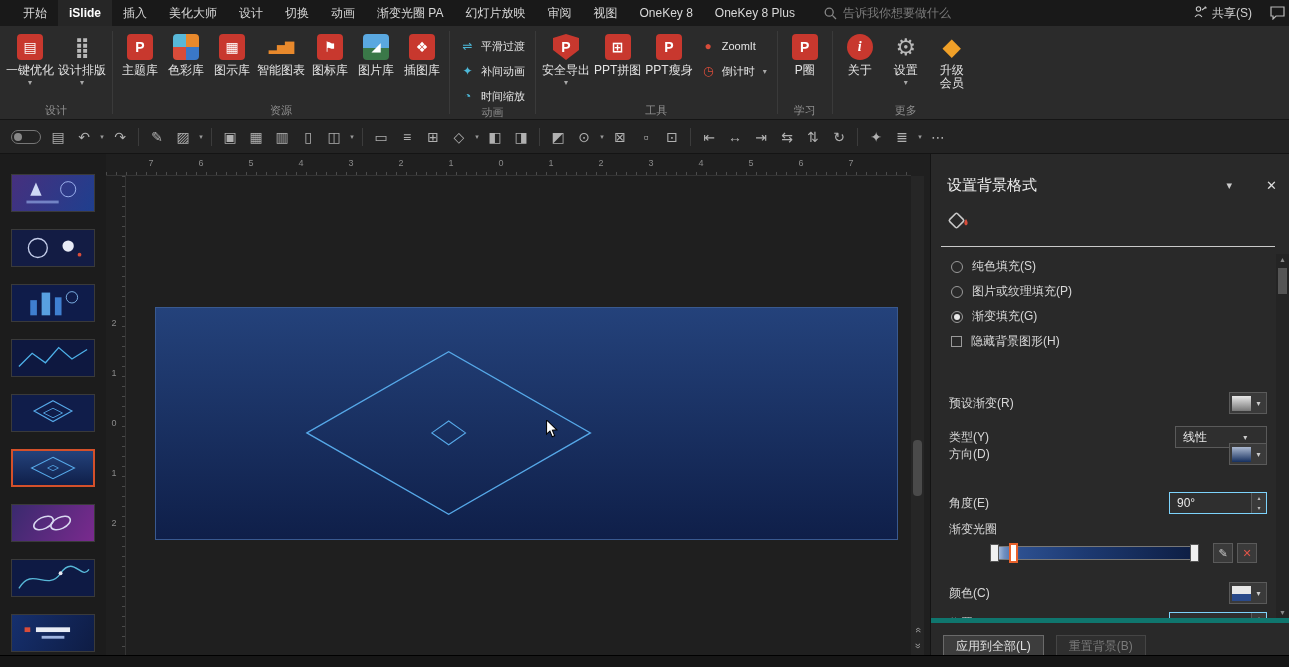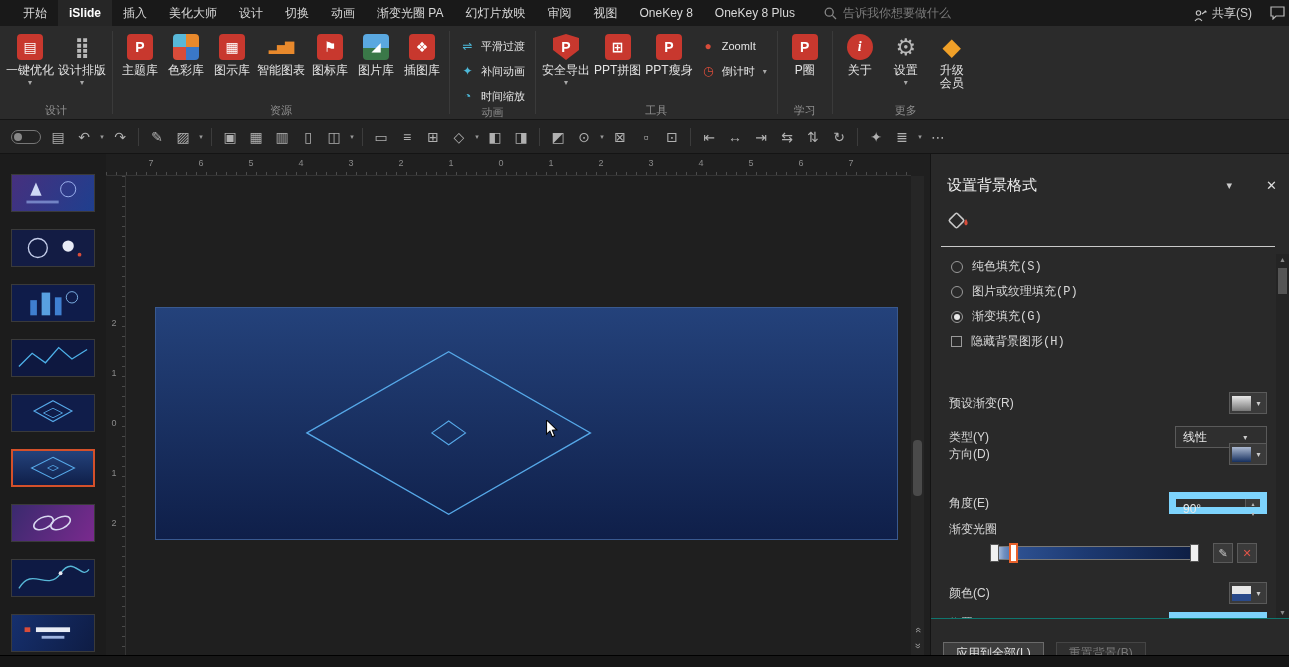--- a/index.html
+++ b/index.html
@@ -9,21 +9,21 @@
     background:#1f1f1f; font-family:"Liberation Sans","DejaVu Sans",sans-serif;
     color:#d6d6d6; font-size:12px; user-select:none;
   }
   
   .menubar { position:absolute; left:0; top:0; right:0; height:26px; background:#191919;
     display:flex; align-items:center; padding-left:12px; }
   .tabs { display:flex; align-items:center; height:100%; }
   .tab { padding:0 11px; line-height:26px; color:#d8d8d8; font-size:12px; cursor:default; white-space:nowrap; }
   .tab.active { color:#ffffff; font-weight:bold; background:#262626; }
   .msearch { display:flex; align-items:center; gap:6px; margin-left:18px; color:#7a7a7a; }
-  .mshare { display:flex; align-items:flex-end; gap:5px; margin-left:auto; margin-right:18px; color:#d0d0d0; }
+  .mshare { display:flex; align-items:flex-start; gap:5px; margin-left:auto; margin-right:18px; color:#d0d0d0; }
   .mcomment { margin-right:4px; }
   
   .ribbon { position:absolute; left:0; top:26px; right:0; height:94px; background:#2b2b2b;
     border-bottom:1px solid #151515; display:flex; }
   .rgroup { display:flex; flex-direction:column; }
   .ritems { flex:1; display:flex; align-items:stretch; padding:3px 4px 0; }
   .glabel { height:16px; line-height:14px; text-align:center; font-size:11px; color:#8f8f8f; }
   .vsep { width:1px; background:#3a3a3a; margin:5px 0; }
   .rbtn { display:flex; flex-direction:column; align-items:center; padding:5px 2px 0; min-width:46px; cursor:default; }
   .rlabel { margin-top:4px; font-size:12px; color:#e4e4e4; text-align:center; line-height:13px; }
@@ -101,46 +101,46 @@
   .ptitle { font-size:15px; color:#eeeeee; flex:1; }
   .pcaret { font-size:11px; color:#cccccc; margin-right:34px; cursor:default; }
   .pclose { font-size:13px; color:#dddddd; cursor:default; }
   .pbucket { position:absolute; left:16px; top:56px; }
   .pdivider { position:absolute; left:10px; right:14px; top:92px; height:1px; background:#c9c9c9; }
   .opts { position:absolute; left:20px; top:100px; right:20px; }
   .opt { display:flex; align-items:center; gap:9px; height:25px; cursor:default; }
   .radio { width:12px; height:12px; border:1px solid #9a9a9a; border-radius:50%; position:relative; flex:none; }
   .radio.on::after { content:""; position:absolute; left:2px; top:2px; width:6px; height:6px; border-radius:50%; background:#e8e8e8; }
   .check { width:11px; height:11px; border:1px solid #9a9a9a; flex:none; }
-  .olabel { font-size:12px; color:#d8d8d8;font-family:Liberation Mono, monospace; }
+  .olabel { font-size:12px; color:#d8d8d8; }
   .frow { position:absolute; left:18px; right:22px; height:22px; display:flex; align-items:center; }
   .flabel { font-size:12px; color:#d8d8d8; }
   .dd-btn { margin-left:auto; width:38px; height:22px; border:1px solid #5a5a5a; background:#3a3a3a;
     display:flex; align-items:center; cursor:default; }
   .dd-prev { width:19px; height:15px; margin-left:2px; background:linear-gradient(180deg,#e8e8e8,#777777); }
   .dd-prev.dir { background:linear-gradient(180deg,#aab8d0,#16305f); }
   .dd-prev.col { background:linear-gradient(180deg,#e8e8e8 55%,#2a4a8a 55%); }
   .ddc { flex:1; text-align:center; font-size:8px; color:#cccccc; }
   .combo { margin-left:auto; width:92px; height:22px; border:1px solid #5a5a5a; background:#2f2f2f;
     display:flex; align-items:center; cursor:default; }
   .cval { flex:1; padding-left:7px; font-size:12px; color:#e8e8e8; }
-  .spin { margin-left:auto; width:98px; height:22px; border:7px solid #7dd3fc; background:#2f2f2f; display:flex; cursor:default; }
+  .spin { margin-left:auto; width:98px; height:22px; border:1px solid #7dd3fc; background:#2f2f2f; display:flex; cursor:default; }
   .spin-val { flex:1; padding-left:7px; line-height:20px; font-size:12px; color:#e8e8e8; }
   .spin-btns { width:15px; display:flex; flex-direction:column; border-left:1px solid #5a5a5a; background:#3a3a3a; }
   .spin-btns span { height:10px; font-size:6px; line-height:10px; text-align:center; color:#bbbbbb; }
   .grow { position:absolute; left:18px; top:388px; right:14px; height:24px; }
   .gbar { position:absolute; left:42px; top:4px; width:206px; height:14px; border:1px solid #777;
     background:linear-gradient(90deg,#e9edf5 0,#6f8fc0 6%,#2c4f8f 14%,#1d3a72 45%,#0d1d42 100%); cursor:default; }
   .gstop { position:absolute; top:-3px; width:9px; height:18px; background:#f0f0f0; border:1px solid #555; cursor:default; }
   .gstop.on { border:2px solid #e8622c; background:#ffffff; top:-4px; height:20px; }
   .gbtn { position:absolute; top:1px; width:20px; height:20px; border:1px solid #5a5a5a; background:#3a3a3a;
     color:#c8c8c8; font-size:11px; text-align:center; line-height:19px; cursor:default; }
   .gbtn.del { color:#e05548; font-weight:bold; }
-  .pfooter { position:absolute; left:0; right:0; top:464px; bottom:0; background:#292929; border-top:1px solid #0f766e;
-    display:flex; gap:12px; padding:23px 0 0 12px; }
+  .pfooter { position:absolute; left:0; right:0; top:464px; bottom:0; background:#292929; border-top:5px solid #0f766e;
+    display:flex; gap:12px; padding:12px 0 0 12px; }
   .pbtn { height:23px; padding:0 12px; font-size:12px; border:1px solid #6a6a6a; background:#3d3d3d; color:#e0e0e0;
     line-height:21px; cursor:default; }
   .pbtn.dis { background:#2f2f2f; border-color:#454545; color:#7a7a7a; }
   .pscroll { position:absolute; right:0; top:100px; bottom:37px; width:13px; background:#242424; }
   .pscroll .arr { position:absolute; left:0; width:13px; text-align:center; font-size:7px; color:#8a8a8a; }
   .pscroll .arr.up { top:2px; } .pscroll .arr.dn { bottom:2px; }
   .pthumb { position:absolute; top:14px; left:2px; width:9px; height:26px; background:#555; }
   .statusbar { position:absolute; left:0; right:0; bottom:0; height:12px; background:#161616; border-top:1px solid #000; }
 </style>
 </head>

